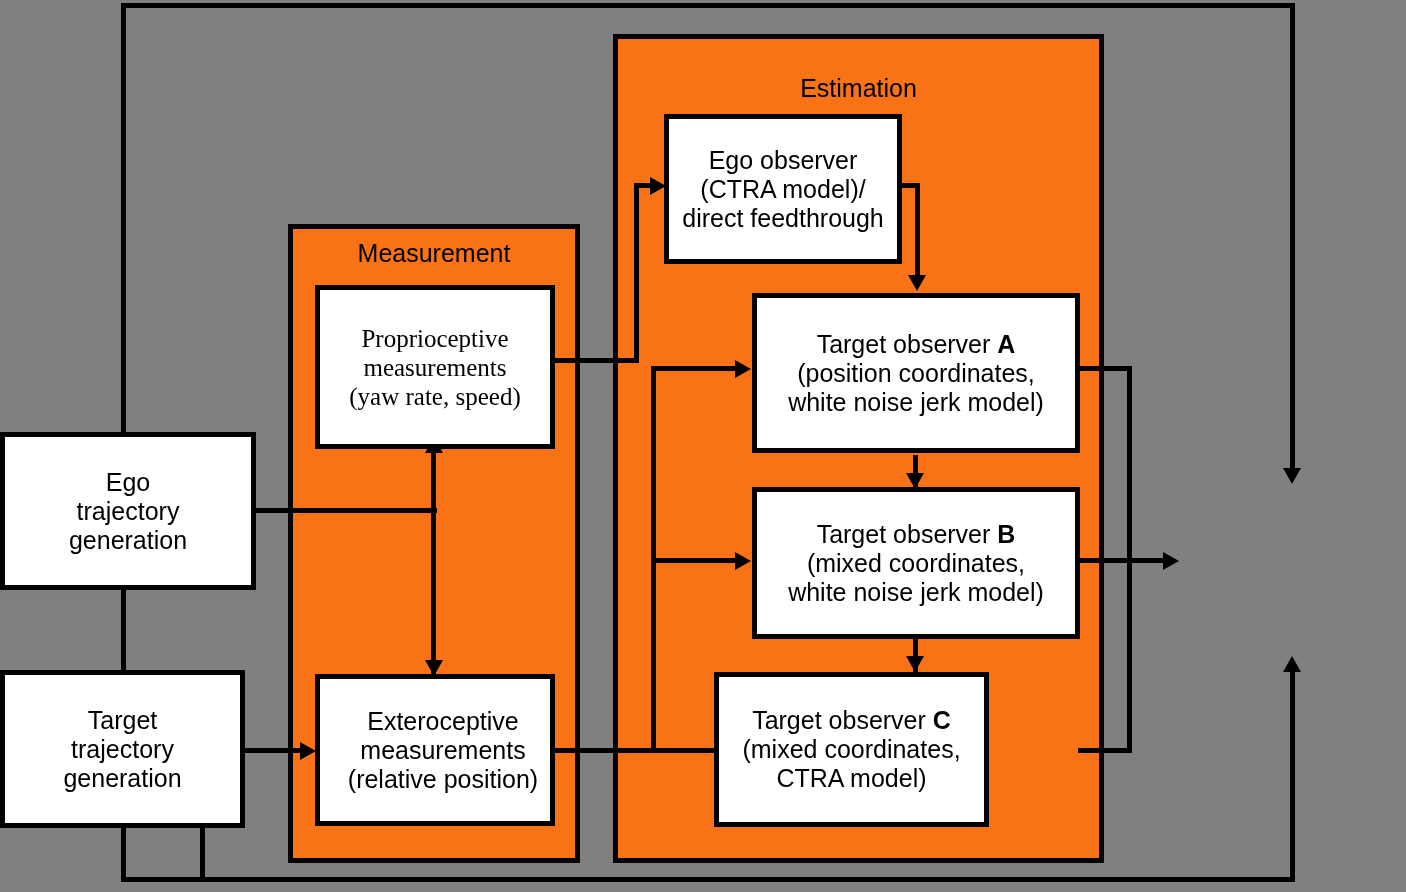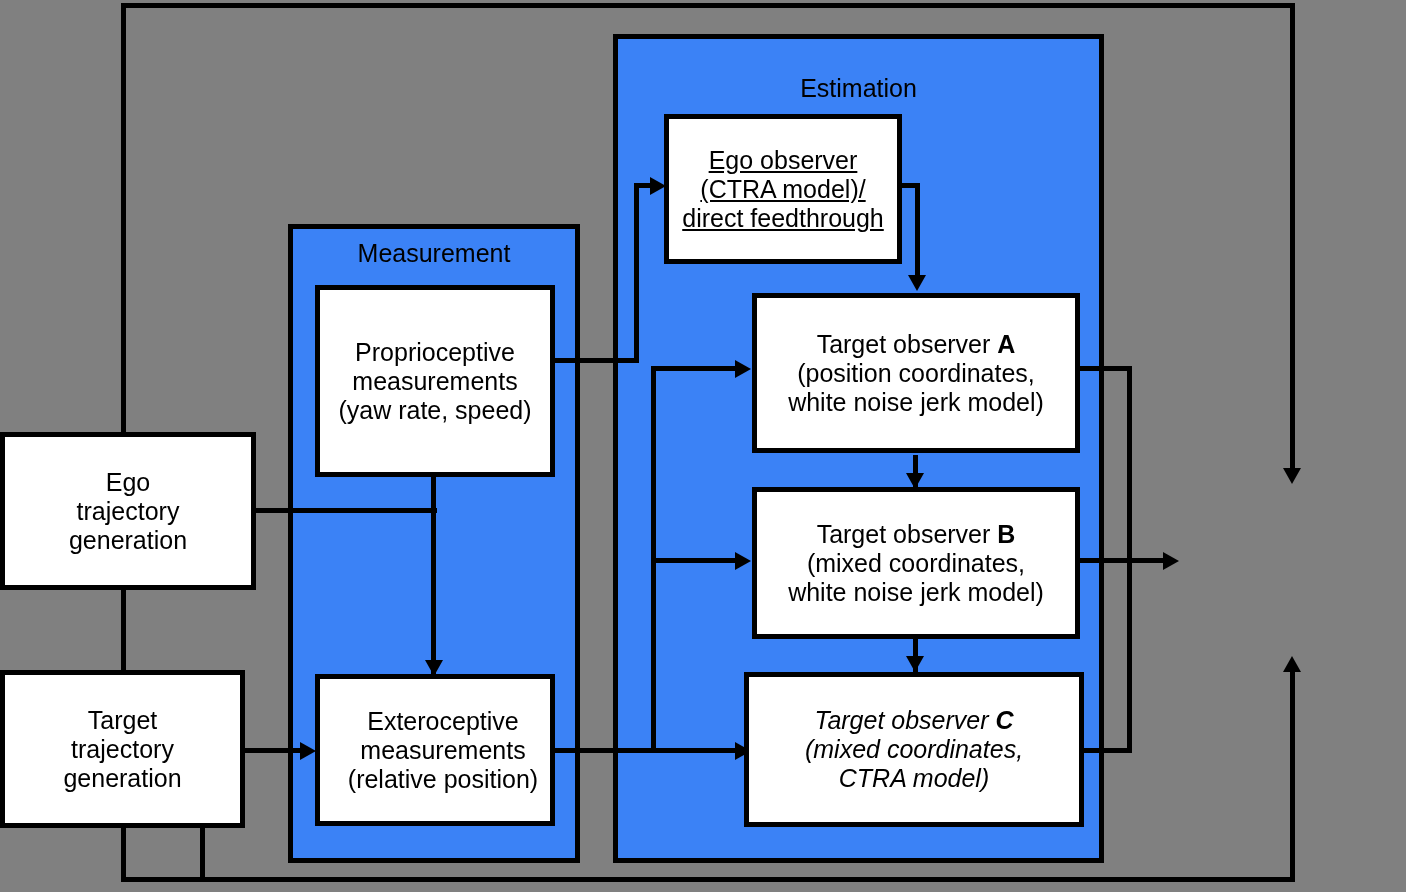--- a/index.html
+++ b/index.html
@@ -12,21 +12,21 @@
     width: 1406px;
     height: 892px;
     background: #808080;
     font-family: "Liberation Sans", sans-serif;
     overflow: hidden;
   }
   
   .group {
     position: absolute;
     box-sizing: border-box;
-    background: #3b82f6;
+    background: #f97316;
     border: 5px solid #000000;
   }
   .group-title {
     position: absolute;
     left: 0;
     right: 0;
     text-align: center;
     font-size: 25px;
     color: #000000;
     line-height: 1;
@@ -158,50 +158,50 @@
 <span>trajectory</span>
 <span>generation</span></span>
   </div>
 
   <div class="block" style="left:0px; top:670px; width:245px; height:158px;justify-content:center;">
     <span><span>Target</span>
 <span>trajectory</span>
 <span>generation</span></span>
   </div>
 
-  <div class="block" style="left:315px; top:285px; width:240px; height:192px;">
+  <div class="block" style="left:315px; top:285px; width:240px; height:164px;font-family:Liberation Serif, serif;">
     <span><span>Proprioceptive</span>
 <span>measurements</span>
 <span>(yaw rate, speed)</span></span>
   </div>
 
   <div class="block" style="left:315px; top:674px; width:240px; height:152px;padding-left:16px;">
     <span><span>Exteroceptive</span>
 <span>measurements</span>
 <span>(relative position)</span></span>
   </div>
 
-  <div class="block overflow" style="left:664px; top:114px; width:238px; height:150px;text-decoration:underline;">
+  <div class="block overflow" style="left:664px; top:114px; width:238px; height:150px;">
     <span><span>Ego observer</span>
 <span>(CTRA model)/</span>
 <span>direct feedthrough</span></span>
   </div>
 
   <div class="block" style="left:752px; top:293px; width:328px; height:160px;">
     <span><span>Target observer </span><span class="bld">A</span>
 <span>(position coordinates,</span>
 <span>white noise jerk model)</span></span>
   </div>
 
   <div class="block" style="left:752px; top:487px; width:328px; height:152px;">
     <span><span>Target observer </span><span class="bld">B</span>
 <span>(mixed coordinates,</span>
 <span>white noise jerk model)</span></span>
   </div>
 
-  <div class="block" style="left:744px; top:672px; width:340px; height:155px;font-style:italic;">
+  <div class="block" style="left:714px; top:672px; width:275px; height:155px;">
     <span><span>Target observer </span><span class="bld">C</span>
 <span>(mixed coordinates,</span>
 <span>CTRA model)</span></span>
   </div>
 
 
 </div>
 
 </body></html>

